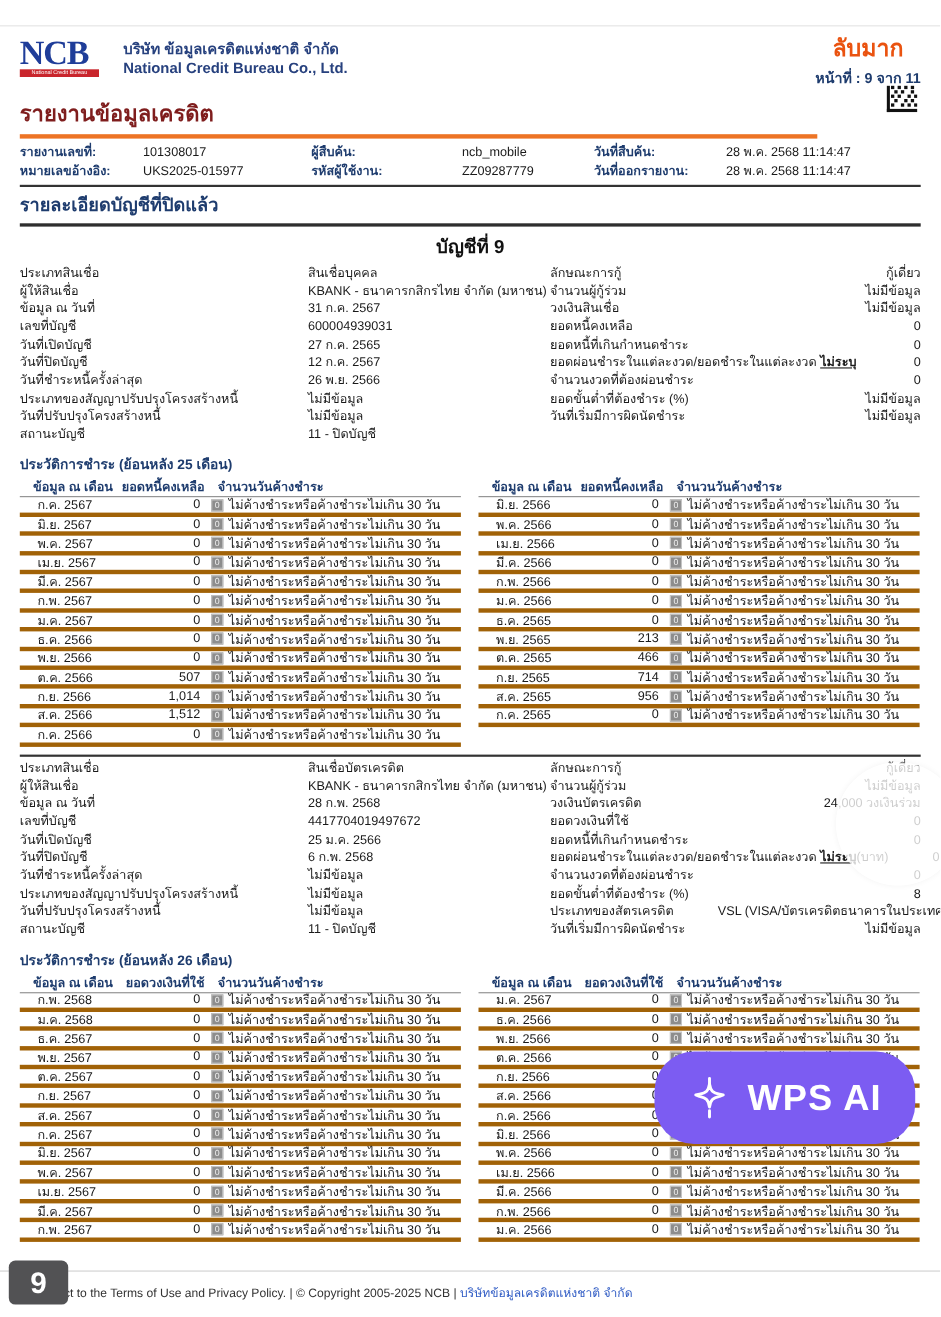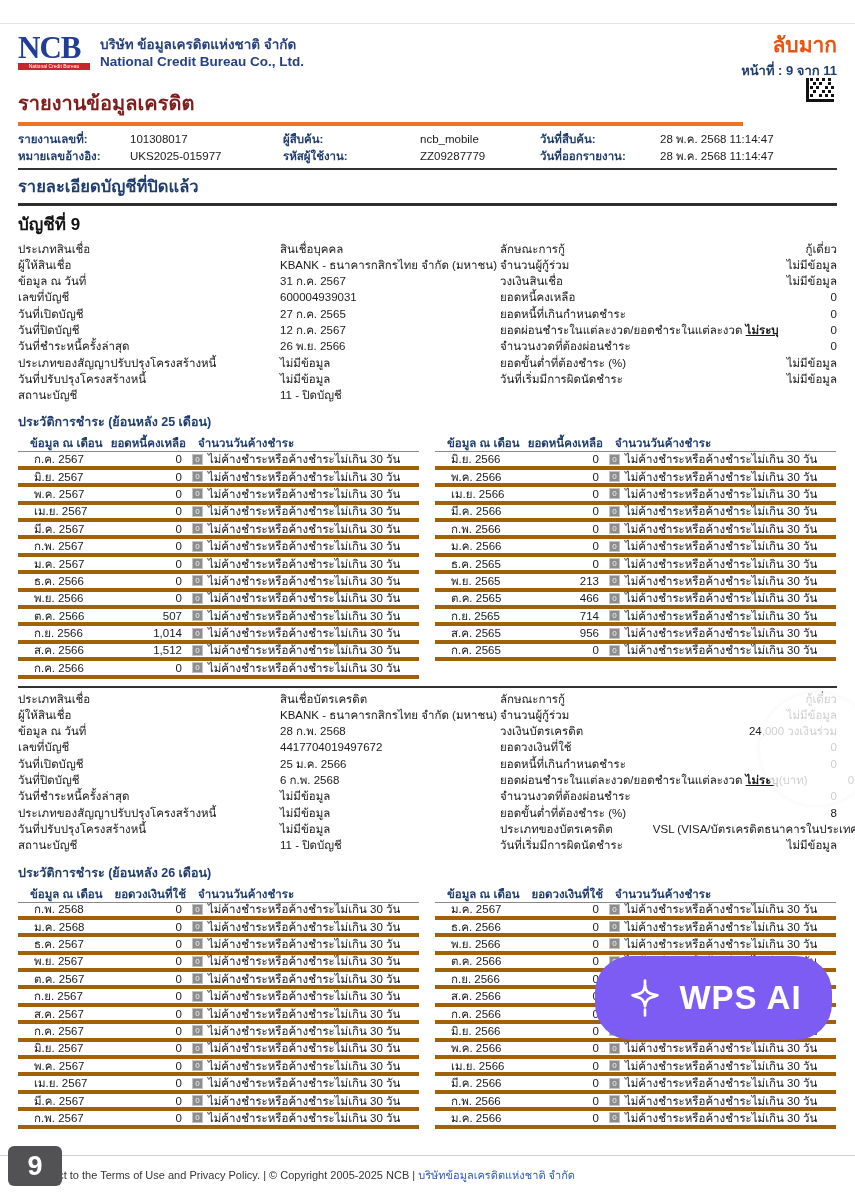--- a/index.html
+++ b/index.html
@@ -7,27 +7,27 @@
   .page {
     position:relative; width:855px; height:1197px; background:#fff;
     font-family:"Liberation Sans","DejaVu Sans",sans-serif;
     font-size:11.5px; color:#1a1a1a; overflow:hidden;
   }
   .top-strip { height:24px; border-bottom:1px solid #e3e3e3; }
   .content { padding:0 18px; }
 
   
   .hdr { display:flex; justify-content:space-between; margin-top:9px; }
-  .logo-group { display:flex; }
+  .logo-group { display:flex;gap:12px; }
   .ncb-logo { width:72px; flex:none; }
   .ncb-txt { font-family:"Liberation Serif","DejaVu Serif",serif; font-weight:bold; font-size:31px; color:#1f3d99; line-height:30px; letter-spacing:-1px; }
   .ncb-band { background:#c9252c; color:#fff; font-size:5px; text-align:center; line-height:7px; height:7px; overflow:hidden; }
   .company { margin-left:10px; padding-top:3px; }
   .company div { font-weight:bold; color:#27417e; font-size:13.5px; line-height:17px; }
-  .conf-block { text-align:right; }
+  .conf-block { text-align:center; }
   .confidential { color:#ea5310; font-weight:bold; font-size:21px; line-height:24px; }
   .page-info { color:#1e3c6e; font-weight:bold; font-size:13px; margin-top:3px; }
 
   .report-title { font-weight:bold; font-size:20px; color:#7f1d1d; margin-top:6px; }
   .orange-rule { width:725px; height:3.5px; background:#ed7425; margin-top:3px; }
   .barcode { position:absolute; top:74px; right:21px; }
 
   .info-rows { margin-top:5px; }
   .info-row { display:flex; line-height:17px; }
   .info-row > div { display:flex; }
@@ -38,21 +38,21 @@
   .info-row > div:nth-of-type(1) .if-l { width:112px; }
   .info-row > div:nth-of-type(2) .if-l { width:137px; }
   .info-row > div:nth-of-type(3) .if-l { width:120px; }
   .info-sep { border-bottom:2px solid #333; margin-top:3px; }
 
   .section-title { font-weight:bold; color:#1e3c6e; font-size:16.5px; padding:3px 0 4px 0; border-bottom:3px solid #2e2e2e; }
 
   
   .account { padding-top:2px; }
   .account + .account { border-top:2.5px solid #333; margin-top:7px; padding-top:3px; }
-  .acct-title { text-align:left; font-weight:bold; font-size:17px; color:#111; padding:2px 0 4px 0; }
+  .acct-title { text-align:center; font-weight:bold; font-size:17px; color:#111; padding:2px 0 4px 0; }
   .d-row { display:flex; line-height:16.3px; white-space:nowrap;gap:40px; }
   .d-ll { width:222px; flex:none; }
   .d-lv { width:180px; flex:none; }
   .d-rl { flex:none; }
   .u { text-decoration:underline; font-weight:bold; }
   .d-rv { margin-left:auto; text-align:right; }
 
   .hist-title { font-weight:bold; color:#1e3c6e; font-size:12.5px; margin-top:9px; }
   .h-wrap { display:flex; gap:16px; margin-top:3px; }
   .h-table { width:401px; flex:none; }
@@ -471,21 +471,21 @@
           <div class="d-row">
             <span class="d-ll">ประเภทของสัญญาปรับปรุงโครงสร้างหนี้</span>
             <span class="d-lv">ไม่มีข้อมูล</span>
             <span class="d-rl"><span>ยอดขั้นต่ำที่ต้องชำระ (%)</span><span class="u"></span><span></span></span>
             <span class="d-rv">8</span>
           </div>
 
           <div class="d-row">
             <span class="d-ll">วันที่ปรับปรุงโครงสร้างหนี้</span>
             <span class="d-lv">ไม่มีข้อมูล</span>
-            <span class="d-rl"><span>ประเภทของบัตรเครดิต</span><span class="u"></span><span></span></span>
+            <span class="d-rl"><span>ประเภทของสัตรเครดิต</span><span class="u"></span><span></span></span>
             <span class="d-rv">VSL (VISA/บัตรเครดิตธนาคารในประเทศ)</span>
           </div>
 
           <div class="d-row">
             <span class="d-ll">สถานะบัญชี</span>
             <span class="d-lv">11 - ปิดบัญชี</span>
             <span class="d-rl"><span>วันที่เริ่มมีการผิดนัดชำระ</span><span class="u"></span><span></span></span>
             <span class="d-rv">ไม่มีข้อมูล</span>
           </div>
         </div>

